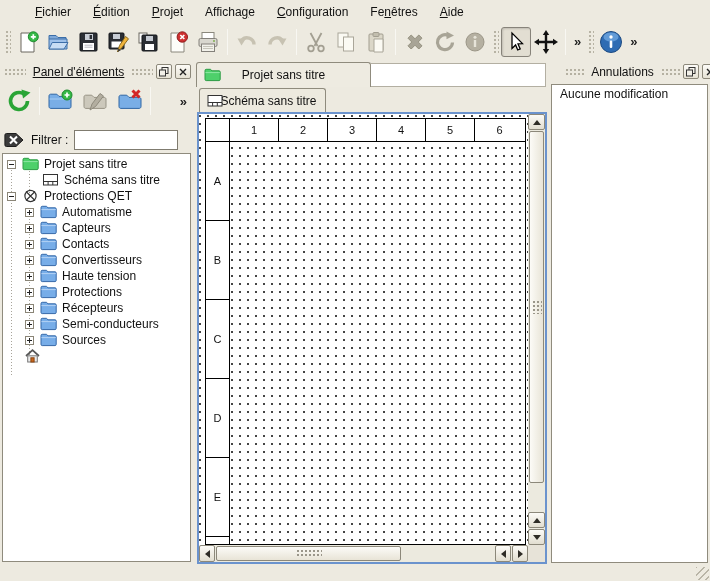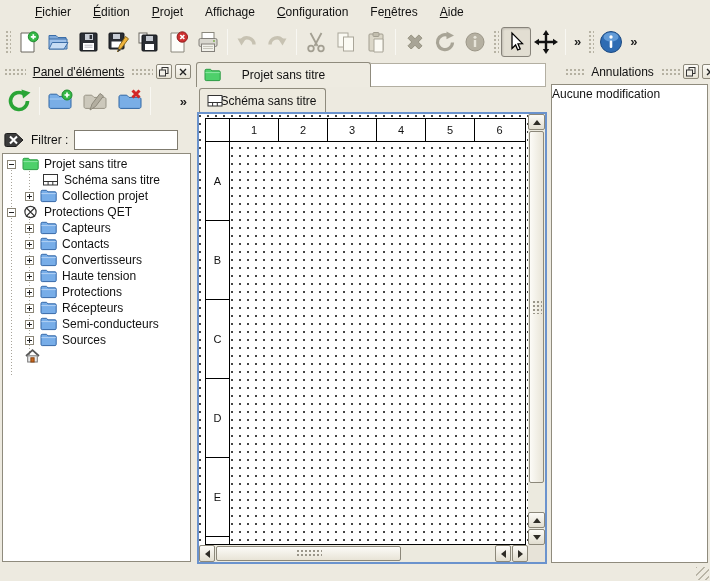--- a/index.html
+++ b/index.html
@@ -123,21 +123,21 @@
     background-image:radial-gradient(#9a968a 1px, transparent 1.2px);
     background-size:4px 4px; }
   #hthumb .grip { width:26px; height:9px; }
   #sb-corner { position:absolute; right:0; bottom:0; width:17px; height:17px; background:#e7e3d8; }
 
   
   #right-dock { position:absolute; left:551px; top:62px; width:157px; height:501px; }
   #right-dock .dock-header { position:absolute; left:12px; top:1px; width:100%; }
   #undo-list { position:absolute; left:0; top:22px; width:157px; height:479px;
     background:#fff; border:1px solid #8f8b7d; }
-  .undo-item { padding:2px 0; }
+  .undo-item { padding:2px 8px; }
 
   
   #statusbar { position:absolute; left:0; top:565px; width:710px; height:16px; }
   #size-grip { position:absolute; right:1px; bottom:1px; width:13px; height:13px;
     background:repeating-linear-gradient(-45deg, transparent 0 2px, #b9b5a7 2px 3px, transparent 3px 5px); }
 
   svg { display:block; }
 </style>
 </head>
 <body>
@@ -431,39 +431,39 @@
       <div class="tree-row d1">
         <span class="spacer"></span>
         <span class="ticon">
             <svg width="17" height="16" viewBox="0 0 16 16">
               <rect x="1" y="2.5" width="14" height="10.5" fill="#fff" stroke="#333"></rect>
               <path d="M1 9.5h14M5.6 9.5V13M10.3 9.5V13" stroke="#333"></path>
             </svg>
           </span>
         <span class="tlabel">Schéma sans titre</span>
       </div>
-      <div class="tree-row d1">
-        <span class="expander plus"></span>
-        <span class="ticon">
-            <svg width="17" height="14" viewBox="0 0 17 14">
-              <path d="M1 2.6c0-.8.5-1.3 1.2-1.3h4.2L8 2.8h7c.7 0 1.2.5 1.2 1.2v7.4c0 .7-.5 1.2-1.2 1.2H2.2c-.7 0-1.2-.5-1.2-1.2z" fill="#77ade8" stroke="#3568a8"></path>
-              <path d="M1.4 4.6h14.4" stroke="#b3d2f4"></path>
-            </svg>
-          </span>
-        <span class="tlabel">Collection projet</span>
-      </div>
       <div class="tree-row d0">
         <span class="expander minus"></span>
         <span class="ticon">
             <svg width="17" height="16" viewBox="0 0 16 16">
               <circle cx="8" cy="8" r="5.6" fill="none" stroke="#333" stroke-width="1.2"></circle>
               <path d="M3.5 3.5l9 9M12.5 3.5l-9 9" stroke="#333" stroke-width="1.1"></path>
             </svg>
           </span>
         <span class="tlabel">Protections QET</span>
+      </div>
+      <div class="tree-row d1">
+        <span class="expander plus"></span>
+        <span class="ticon">
+            <svg width="17" height="14" viewBox="0 0 17 14">
+              <path d="M1 2.6c0-.8.5-1.3 1.2-1.3h4.2L8 2.8h7c.7 0 1.2.5 1.2 1.2v7.4c0 .7-.5 1.2-1.2 1.2H2.2c-.7 0-1.2-.5-1.2-1.2z" fill="#77ade8" stroke="#3568a8"></path>
+              <path d="M1.4 4.6h14.4" stroke="#b3d2f4"></path>
+            </svg>
+          </span>
+        <span class="tlabel">Automatisme</span>
       </div>
       <div class="tree-row d1">
         <span class="expander plus"></span>
         <span class="ticon">
             <svg width="17" height="14" viewBox="0 0 17 14">
               <path d="M1 2.6c0-.8.5-1.3 1.2-1.3h4.2L8 2.8h7c.7 0 1.2.5 1.2 1.2v7.4c0 .7-.5 1.2-1.2 1.2H2.2c-.7 0-1.2-.5-1.2-1.2z" fill="#77ade8" stroke="#3568a8"></path>
               <path d="M1.4 4.6h14.4" stroke="#b3d2f4"></path>
             </svg>
           </span>
         <span class="tlabel">Capteurs</span>

